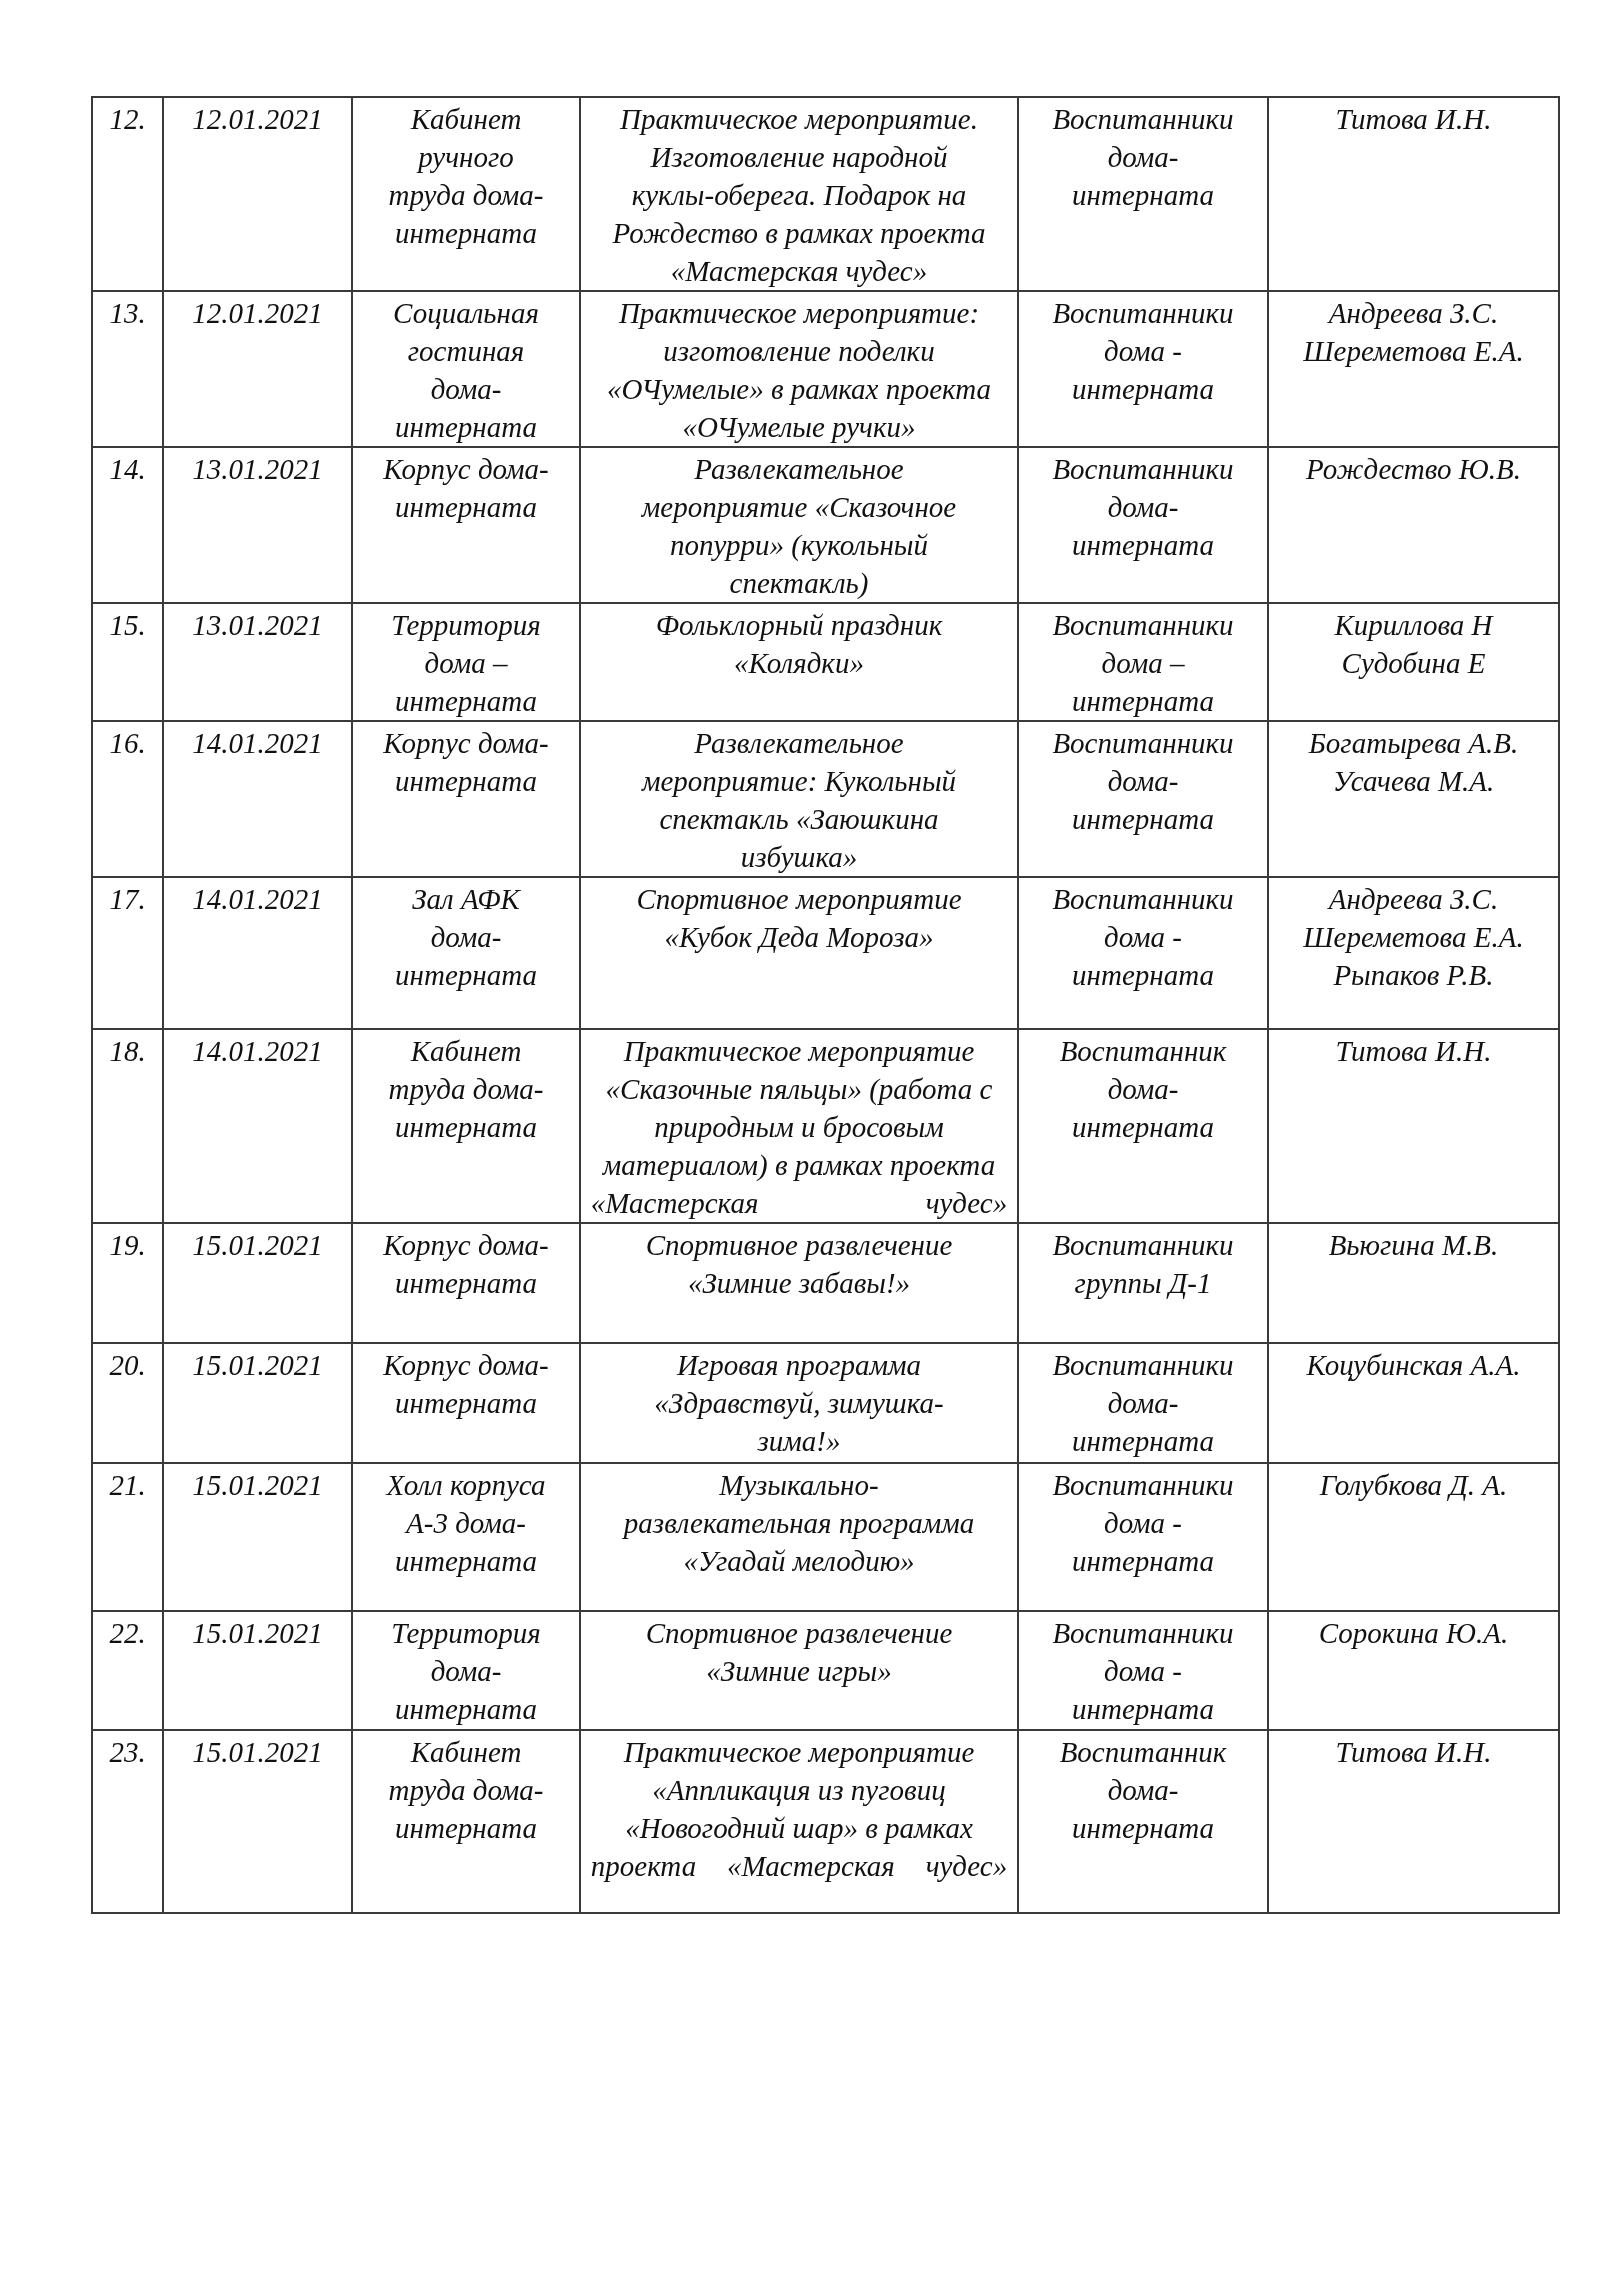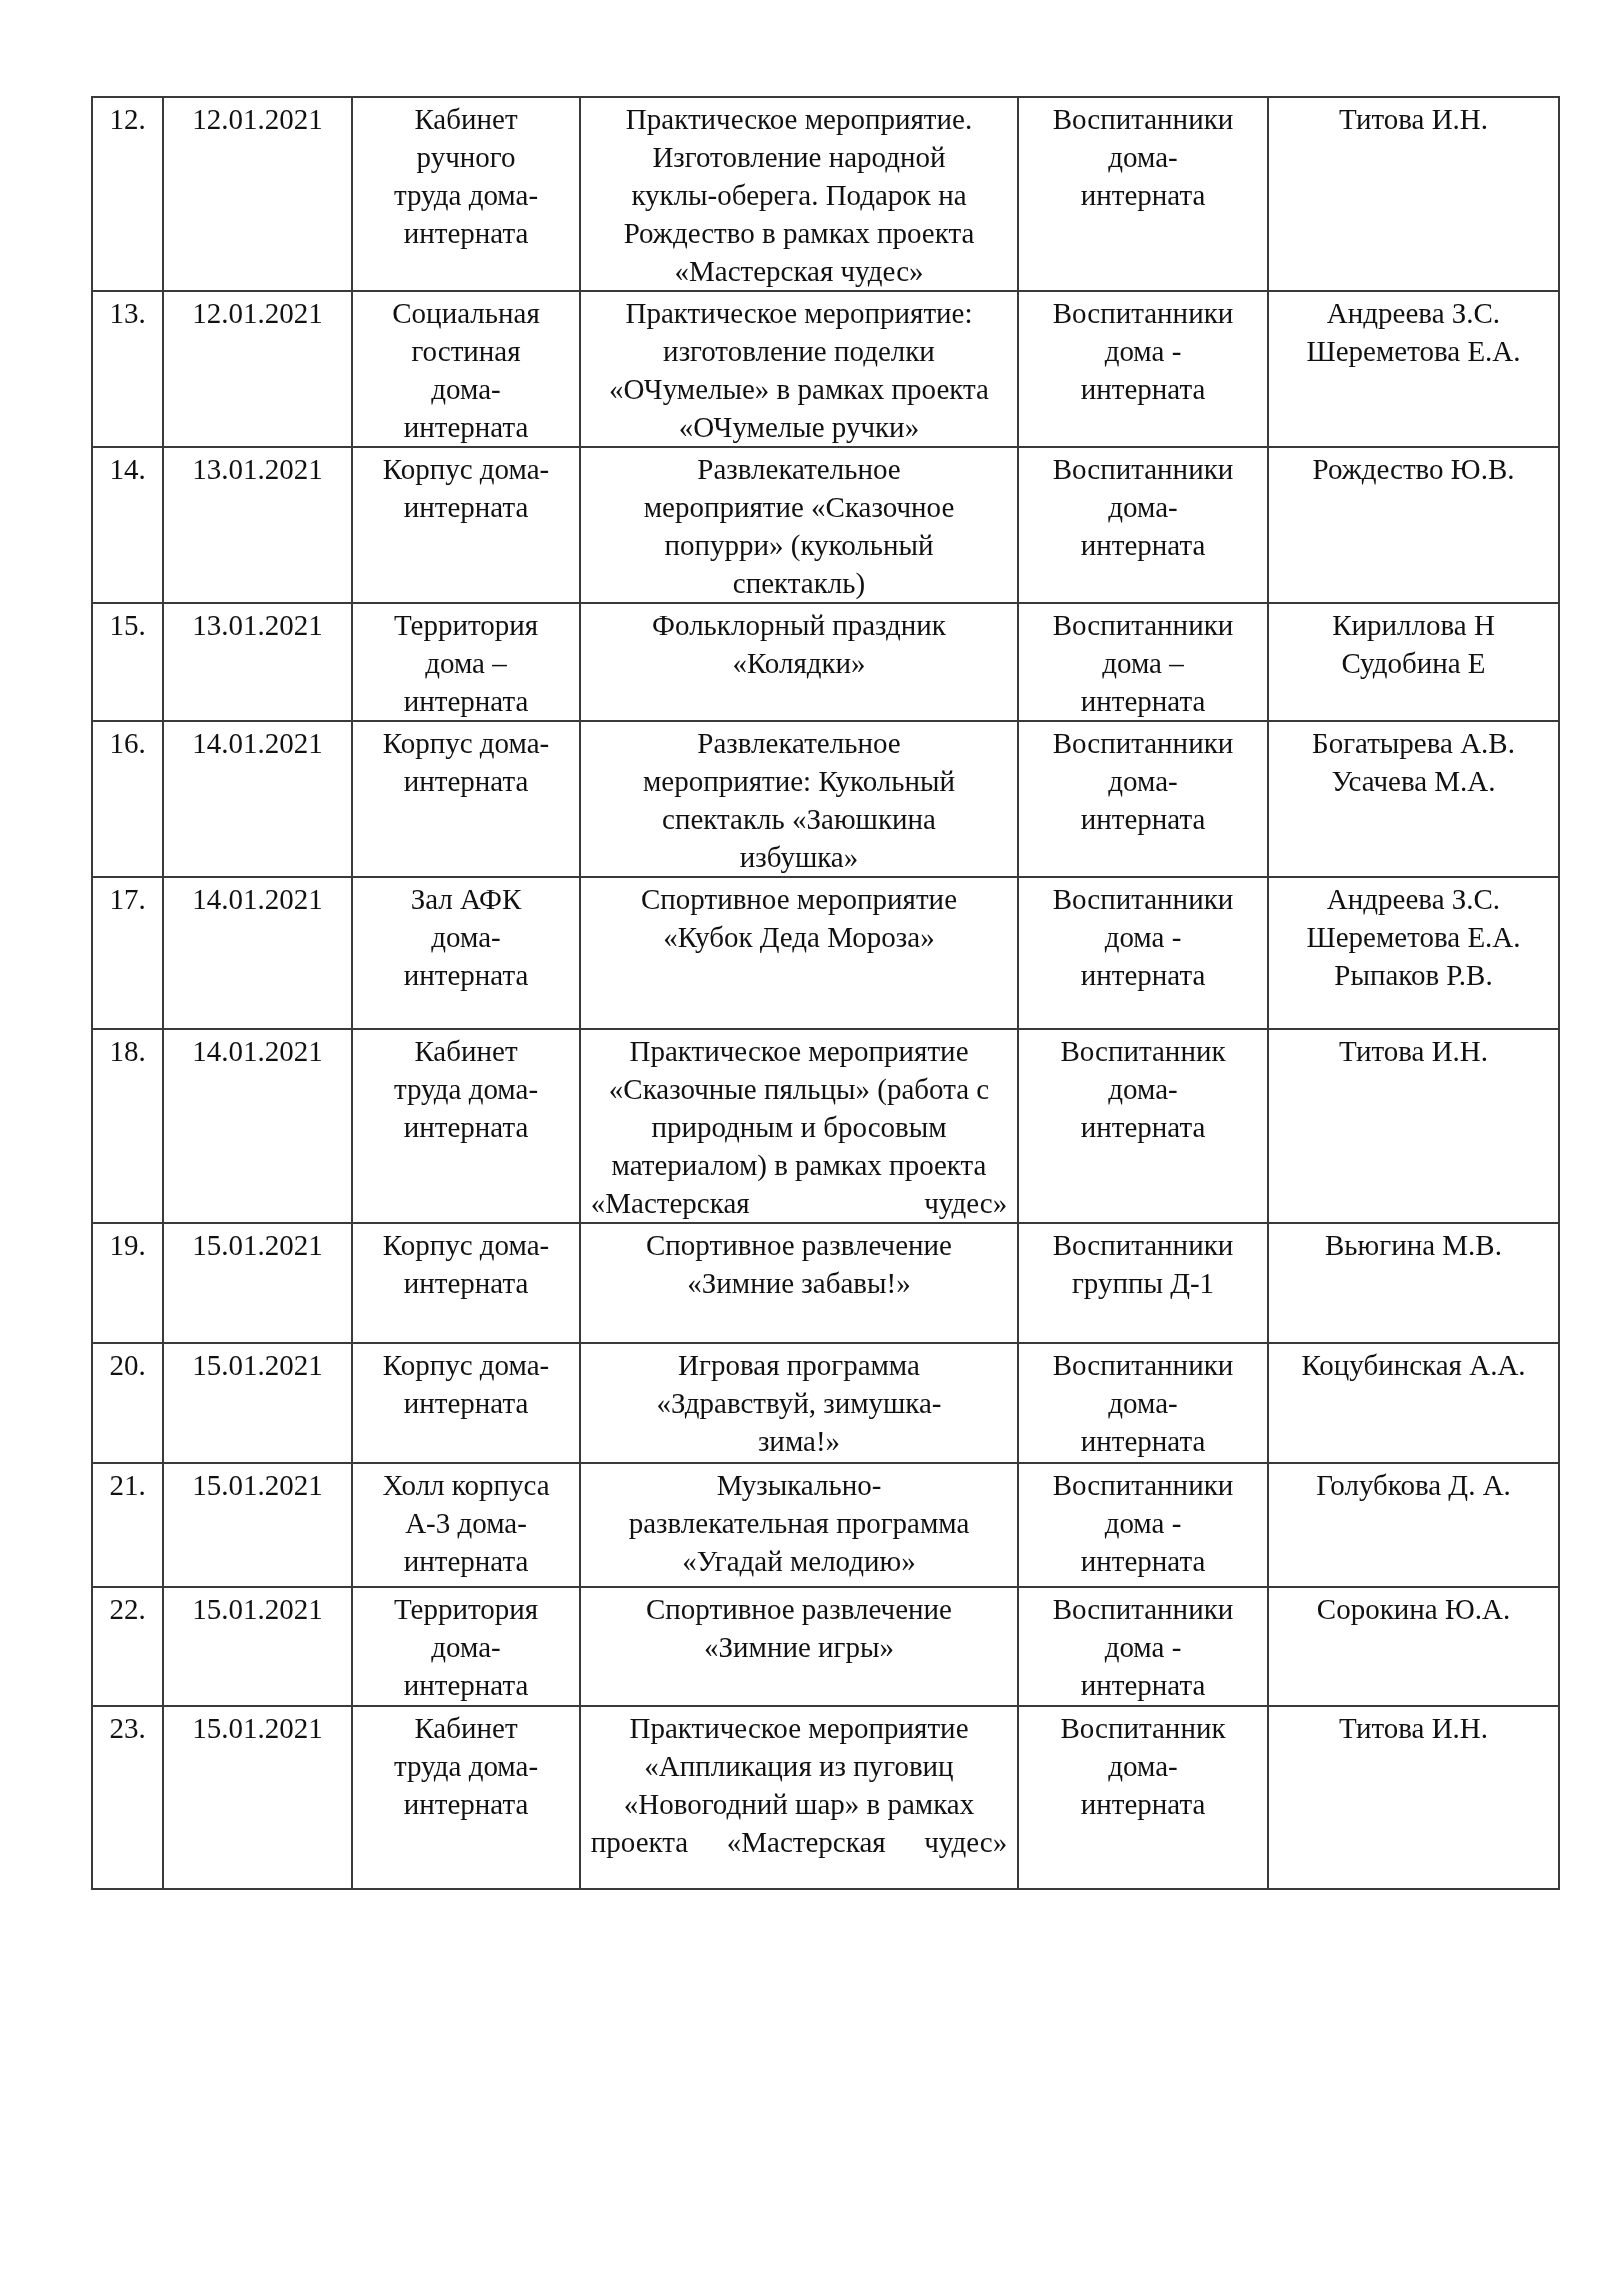--- a/index.html
+++ b/index.html
@@ -2,21 +2,21 @@
 <html><head>
 <meta charset="utf-8">
 <style>
   html, body { margin: 0; padding: 0; background: #ffffff; }
   body { width: 1621px; height: 2293px; position: relative; overflow: hidden; }
   .page { position: absolute; left: 0; top: 0; width: 1621px; height: 2293px; background: #fff; }
   table.schedule {
     position: absolute; left: 91px; top: 96px;
     border-collapse: collapse; table-layout: fixed;
     font-family: "Liberation Serif", "DejaVu Serif", serif;
-    font-size: 29px; line-height: 38px; color: #111;
+    font-size: 29px; line-height: 38px; color: #111; font-style: italic;
   }
   table.schedule td {
     border: 2px solid #3a3a3a;
     vertical-align: top;
     padding: 2px 9.8px 0 9.8px;
     text-align: center;
     white-space: pre-line;
     word-wrap: break-word;
   }
   td.c-num { text-align: left; padding-left: 11.8px; padding-right: 2px; }
@@ -157,21 +157,21 @@
         <td>Корпус дома-
 интерната</td>
         <td>Игровая программа
 «Здравствуй, зимушка-
 зима!»</td>
         <td>Воспитанники
 дома-
 интерната</td>
         <td>Коцубинская А.А.</td>
       </tr>
-      <tr style="height:124px">
+      <tr style="height:148px">
         <td class="c-num">21.</td>
         <td>15.01.2021</td>
         <td>Холл корпуса
 А-3 дома-
 интерната</td>
         <td>Музыкально-
 развлекательная программа
 «Угадай мелодию»</td>
         <td>Воспитанники
 дома -

